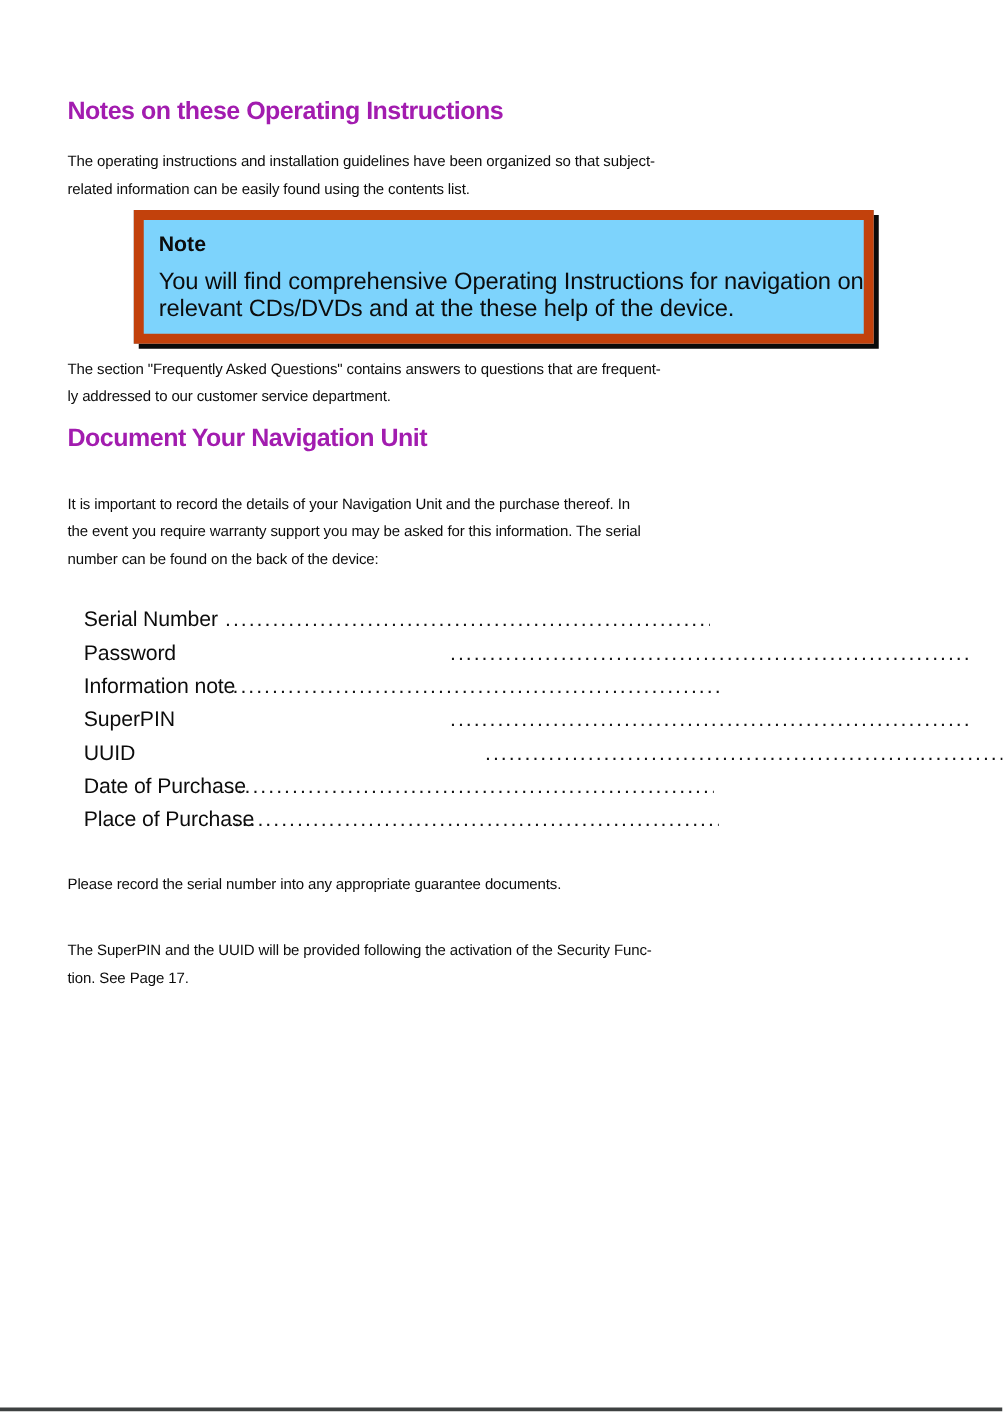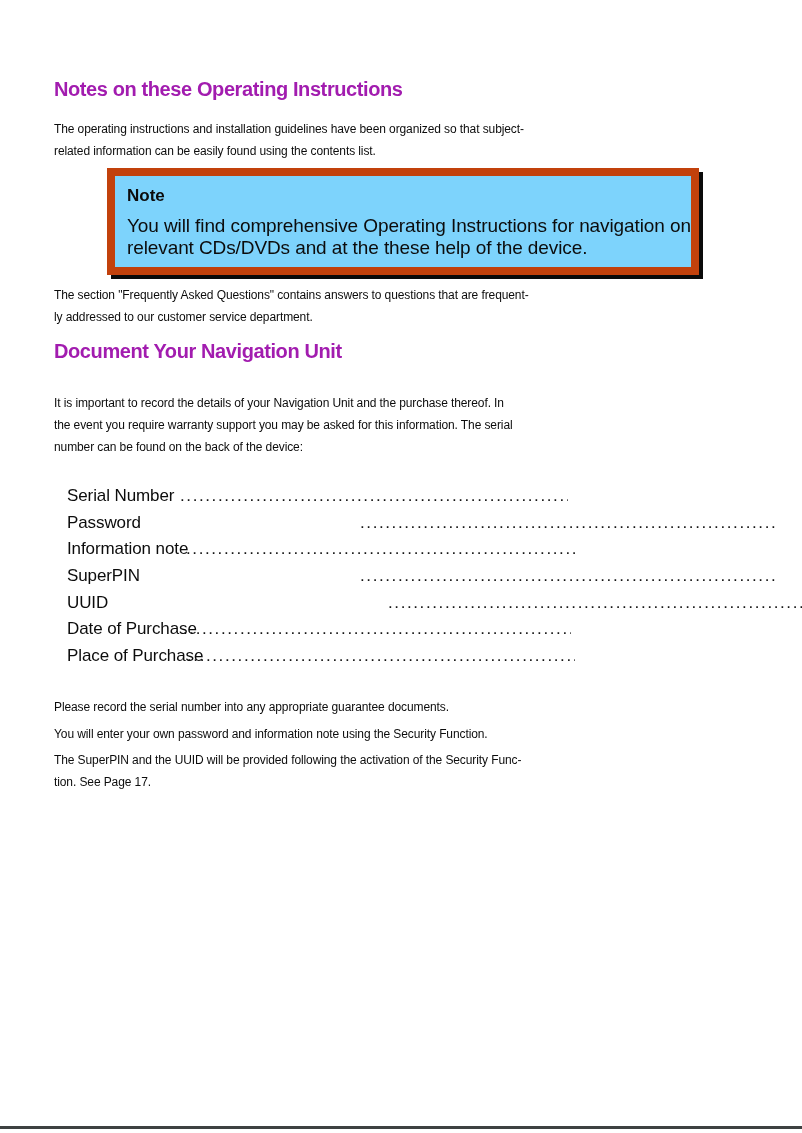--- a/index.html
+++ b/index.html
@@ -176,21 +176,20 @@
 
     <div class="field-row">
       <span class="field-label">Place of Purchase</span>
       <span class="dots dots-short-d">........................................................................................................................................................</span>
     </div>
 
   </div>
 
   <div class="para" id="footer-record">Please record the serial number into any appropriate guarantee documents.</div>
 
-  <div class="para" id="footer-security">You will enter your own password and information note using the Security Function.</div>
 
   <div class="para" id="footer-superpin">
       <div>The SuperPIN and the UUID will be provided following the activation of the Security Func-</div>
       <div>tion. See Page 17.</div>
     </div>
 
   <div class="bottom-rule"></div>
 
 </div>
 

